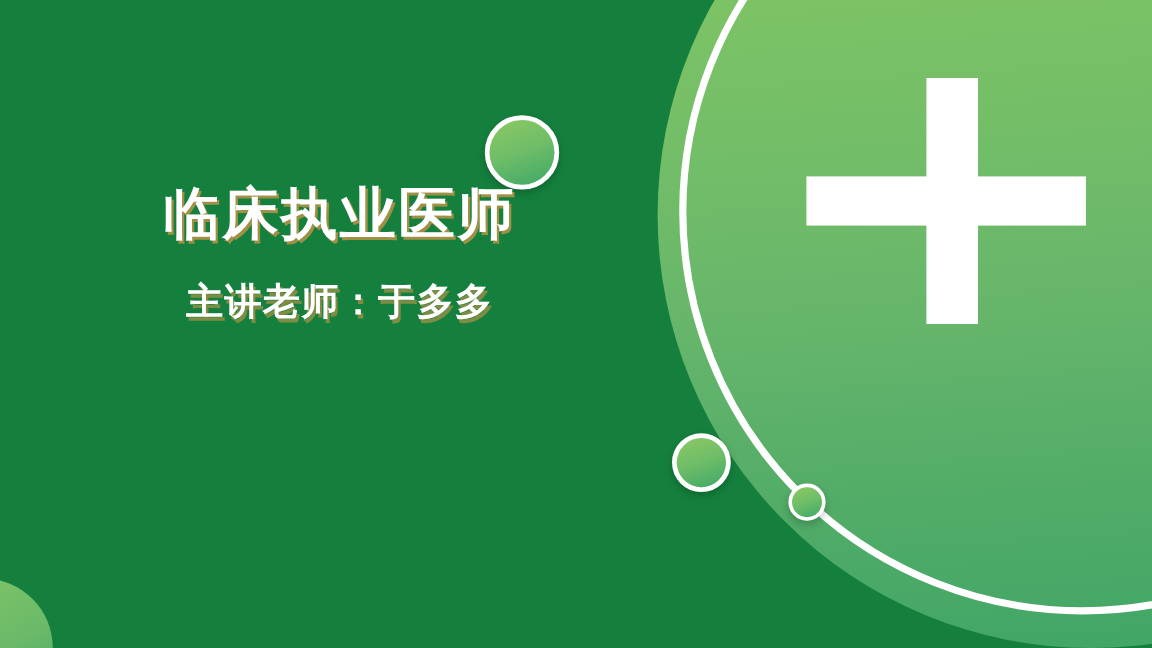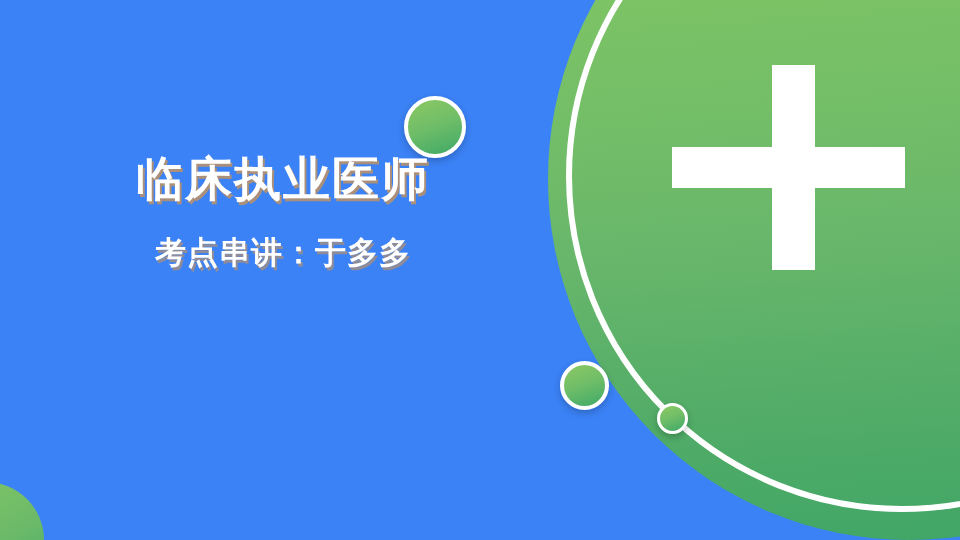--- a/index.html
+++ b/index.html
@@ -6,21 +6,21 @@
   html, body {
     margin: 0;
     padding: 0;
     background: #0e3f3a;
   }
   #slide {
     position: relative;
     width: 960px;
     height: 540px;
     overflow: hidden;
-    background: #3b82f6;
+    background: #15803d;
     font-family: "DejaVu Sans", "Liberation Sans", sans-serif;
     user-select: none;
   }
 
   
   .deco {
     position: absolute;
     top: 0; left: 0;
     width: 960px;
     height: 540px;
@@ -151,16 +151,16 @@
 
     <div class="bubble bubble-a"></div>
     <div class="bubble bubble-b"></div>
     <div class="bubble bubble-c"></div>
 
     <div class="corner-blob"></div>
   </div>
 
   <div class="text-block">
     <div class="title-line">临床执业医师</div>
-    <div class="subtitle">考点串讲：于多多</div>
+    <div class="subtitle">主讲老师：于多多</div>
   </div>
 
 </div>
 
 </body></html>

